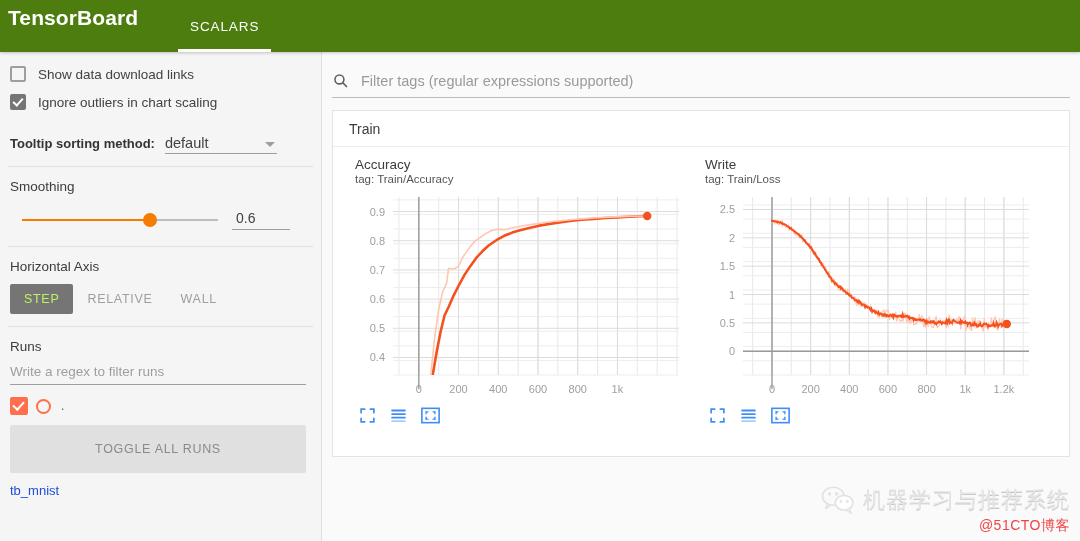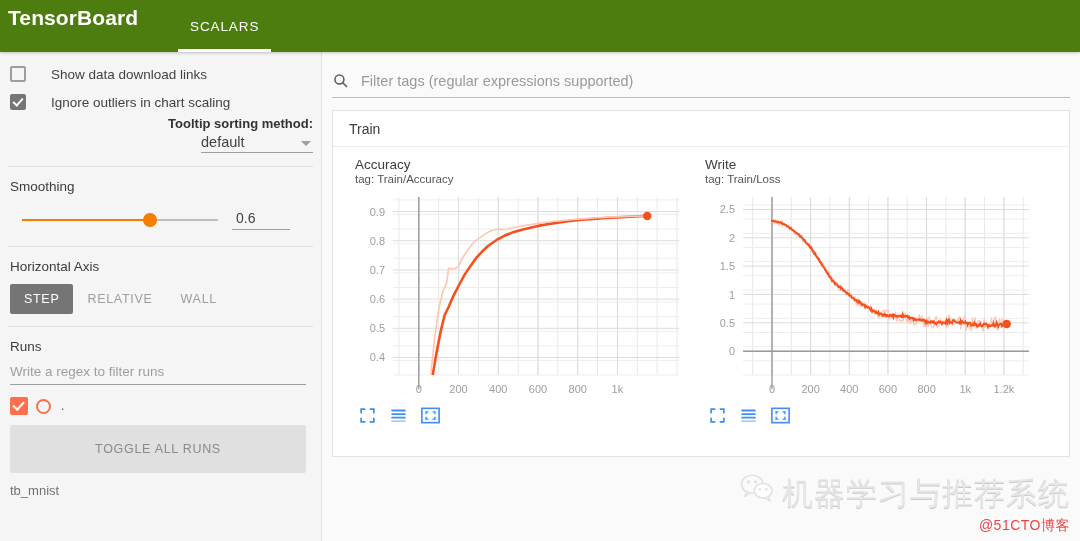--- a/index.html
+++ b/index.html
@@ -41,34 +41,34 @@
   .sidebar {
     position: absolute; left: 0; top: 52px; width: 322px; height: 489px;
     background: #f5f5f5;
     border-right: 1px solid #e0e0e0;
     overflow: hidden;
   }
   .side-pad { padding: 0 8px; }
   .divider { height: 1px; background: #e0e0e0; margin: 0 8px; }
 
   .cb-row { display: flex; align-items: center; height: 28px; padding-left: 2px; cursor: pointer; }
-  .cb-row .cb-label { font-size: 13.5px; color: #424242; margin-left: 25px; }
+  .cb-row .cb-label { font-size: 13.5px; color: #424242; margin-left: 12px; }
   .cb {
     width: 16px; height: 16px; border-radius: 2px; flex: none;
     position: relative;
   }
   .cb.off { border: 2px solid #9e9e9e; background: transparent; }
   .cb.on { background: #757575; border: 2px solid #757575; }
   .cb.on::after {
     content: ""; position: absolute; left: 3px; top: 0px;
     width: 4px; height: 8px; border: solid #ffffff;
     border-width: 0 2px 2px 0; transform: rotate(42deg);
   }
 
-  .tooltip-row { display: flex; align-items: flex-end; height: 38px; padding-left: 2px; flex-direction: column; }
+  .tooltip-row { display: flex; align-items: flex-end; height: 38px; padding-left: 2px; }
   .tooltip-label { font-size: 13px; color: #333333; font-weight: 600; padding-bottom: 3px; }
   .select {
     position: relative; margin-left: 10px; width: 112px;
     border-bottom: 1px solid #9e9e9e; padding-bottom: 2px;
     display: flex; align-items: center; cursor: pointer;
   }
   .select .val { font-size: 14.5px; color: #424242; }
   .chev {
     position: absolute; right: 2px; bottom: 6px;
     width: 0; height: 0;
@@ -97,21 +97,21 @@
     border-bottom: 1px solid #9e9e9e;
     font-size: 14px; color: #424242; padding: 0 0 3px 4px;
     cursor: text;
   }
 
   .btngrp { display: flex; padding: 4px 2px 12px 2px; }
   .btngrp .b {
     font-size: 12.5px; letter-spacing: 0.7px; color: #9e9e9e;
     padding: 8px 14px; border-radius: 2px; cursor: pointer; font-weight: 500;
   }
-  .btngrp .b.sel { background: #757575; color: #ffffff; }
+  .btngrp .b.sel { background: #757575; color: #bef264; }
 
   .regex-input {
     margin: 4px 2px 0 2px; width: 296px;
     border-bottom: 1px solid #9e9e9e;
     font-size: 13.5px; color: #9e9e9e; padding-bottom: 5px;
     cursor: text;
   }
 
   .run-row { display: flex; align-items: center; padding: 12px 2px 6px 2px; }
   .cb-orange {
@@ -129,21 +129,21 @@
   }
   .run-dot-label { font-size: 12px; color: #555555; margin-left: 10px; }
 
   .toggle-btn {
     margin: 4px 2px 0 2px; width: 296px; height: 48px;
     background: #e0e0e0; border-radius: 2px;
     display: flex; align-items: center; justify-content: center;
     font-size: 12.5px; letter-spacing: 0.7px; color: #8a8a8a; font-weight: 500;
     cursor: pointer;
   }
-  .run-name { font-size: 13px; color: #737373; padding: 10px 2px 0 2px; }
+  .run-name { font-size: 13px; color: #1d4ed8; padding: 10px 2px 0 2px; }
 
   
   .main {
     position: absolute; left: 322px; top: 52px; width: 758px; height: 489px;
     background: #fafafa;
   }
   .filter-bar {
     position: absolute; left: 10px; top: 12px; width: 738px; height: 34px;
     border-bottom: 1px solid #bdbdbd;
     display: flex; align-items: center; cursor: text;
@@ -168,22 +168,22 @@
 
   .chart-icons { display: flex; gap: 14px; padding: 6px 0 0 12px; }
   .icon-btn { cursor: pointer; line-height: 0; }
 
   
   .watermark {
     position: absolute; right: 10px; bottom: 6px;
     text-align: right; pointer-events: none;
   }
   .wm-main {
-    display: flex; align-items: flex-start; justify-content: flex-end;
-    font-size: 31px; color: #e6e6e6; font-weight: 500;
+    display: flex; align-items: flex-end; justify-content: flex-end;
+    font-size: 22px; color: #e6e6e6; font-weight: 500;
     letter-spacing: 1px;
     text-shadow: 0 1px 0 #c9c9c9;
   }
   .wm-sub {
     font-size: 14px; color: #ef4444; margin-top: 2px; letter-spacing: 0.5px;
   }
 </style>
 </head>
 <body>
 

